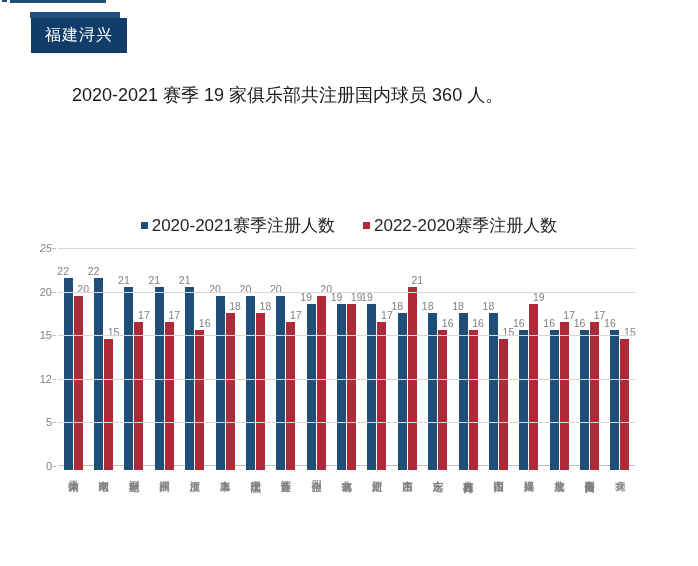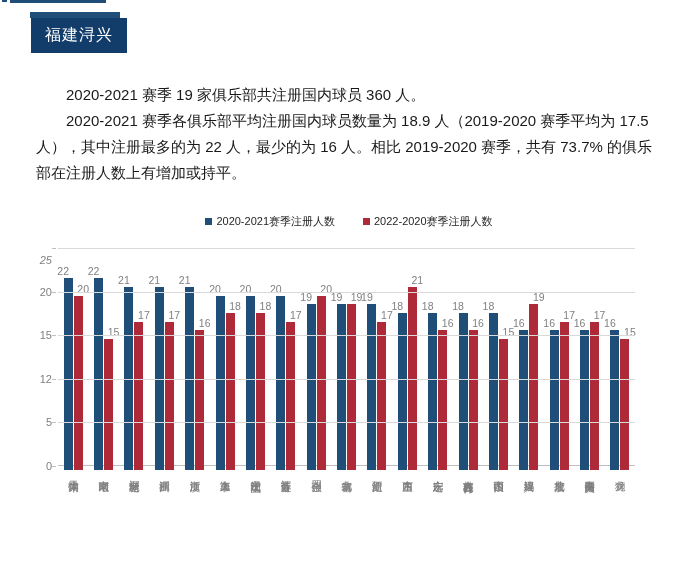--- a/index.html
+++ b/index.html
@@ -34,40 +34,40 @@
     color: #ffffff;
     font-size: 16px;
     letter-spacing: 1px;
     padding: 9px 14px 10px 14px;
     line-height: 1;
   }
 
   
   #copy {
     position: absolute; left: 36px; top: 82px; width: 630px;
-    font-size: 15px;
+    font-size: 18px;
     line-height: 26px;
     color: #1a1a1a;
   }
   #copy p { margin: 0; text-indent: 2em; }
 
   
   #chart { position: absolute; left: 0; top: 186px; width: 698px; height: 380px; }
 
   .chart-title {
     position: absolute; left: 0; top: 0; width: 698px;
     text-align: center;
     font-size: 13px; font-weight: bold; color: #262626;
     letter-spacing: 0px;
   }
 
   .legend {
     position: absolute; left: 0; top: 28px; width: 698px;
     display: flex; justify-content: center; align-items: center; gap: 28px;
-    font-size: 11px; color: #262626;
+    font-size: 17px; color: #262626;
   }
   .legend-item { display: flex; align-items: center; gap: 4px; }
   .legend-swatch { width: 7px; height: 7px; display: inline-block; }
 
   
   .plot {
     position: absolute;
     left: 58px; top: 62px;
     width: 577px; height: 404px;
   }
@@ -143,21 +143,20 @@
   <div class="clip-bar-a"></div>
   <div class="clip-bar-b"></div>
 </div>
 
 <div id="badge-wrap">
   <div class="badge">福建浔兴</div>
 </div>
 
 <div id="copy">
   <p>2020-2021 赛季 19 家俱乐部共注册国内球员 360 人。</p>
-  <p>2020-2021 赛季各俱乐部平均注册国内球员数量为 18.9 人（2019-2020 赛季平均为 17.5 人），其中注册最多的为 22 人，最少的为 16 人。相比 2019-2020 赛季，共有 73.7% 的俱乐部在注册人数上有增加或持平。</p>
 </div>
 
 <div id="chart">
 
   <div class="legend">
     <div class="legend-item">
       <span class="legend-swatch" style="background: rgb(31, 78, 121);"></span>
       <span>2020-2021赛季注册人数</span>
     </div>
     <div class="legend-item">
@@ -333,21 +332,21 @@
         <div class="ytick" style="top: 218px;">0</div>
         <div class="ytick-dash" style="top: 218px; left: -6px;"></div>
         <div class="ytick" style="top: 174.4px;">5</div>
         <div class="ytick-dash" style="top: 174.4px; left: -6px;"></div>
         <div class="ytick" style="top: 130.8px;">12</div>
         <div class="ytick-dash" style="top: 130.8px; left: -6px;"></div>
         <div class="ytick" style="top: 87.2px;">15</div>
         <div class="ytick-dash" style="top: 87.2px; left: -6px;"></div>
         <div class="ytick" style="top: 43.6px;">20</div>
         <div class="ytick-dash" style="top: 43.6px; left: -6px;"></div>
-        <div class="ytick" style="top: 12px; font-style: italic;">25</div>
+        <div class="ytick" style="top: 0px; font-style: italic;">25</div>
         <div class="ytick-dash" style="top: 0px; left: -6px;"></div>
       </div>
     <div class="xlabels" id="xlabels">
         <div class="xlabel">
           <span>天津荣钢</span>
         </div>
         <div class="xlabel">
           <span>南京同曦</span>
         </div>
         <div class="xlabel">

